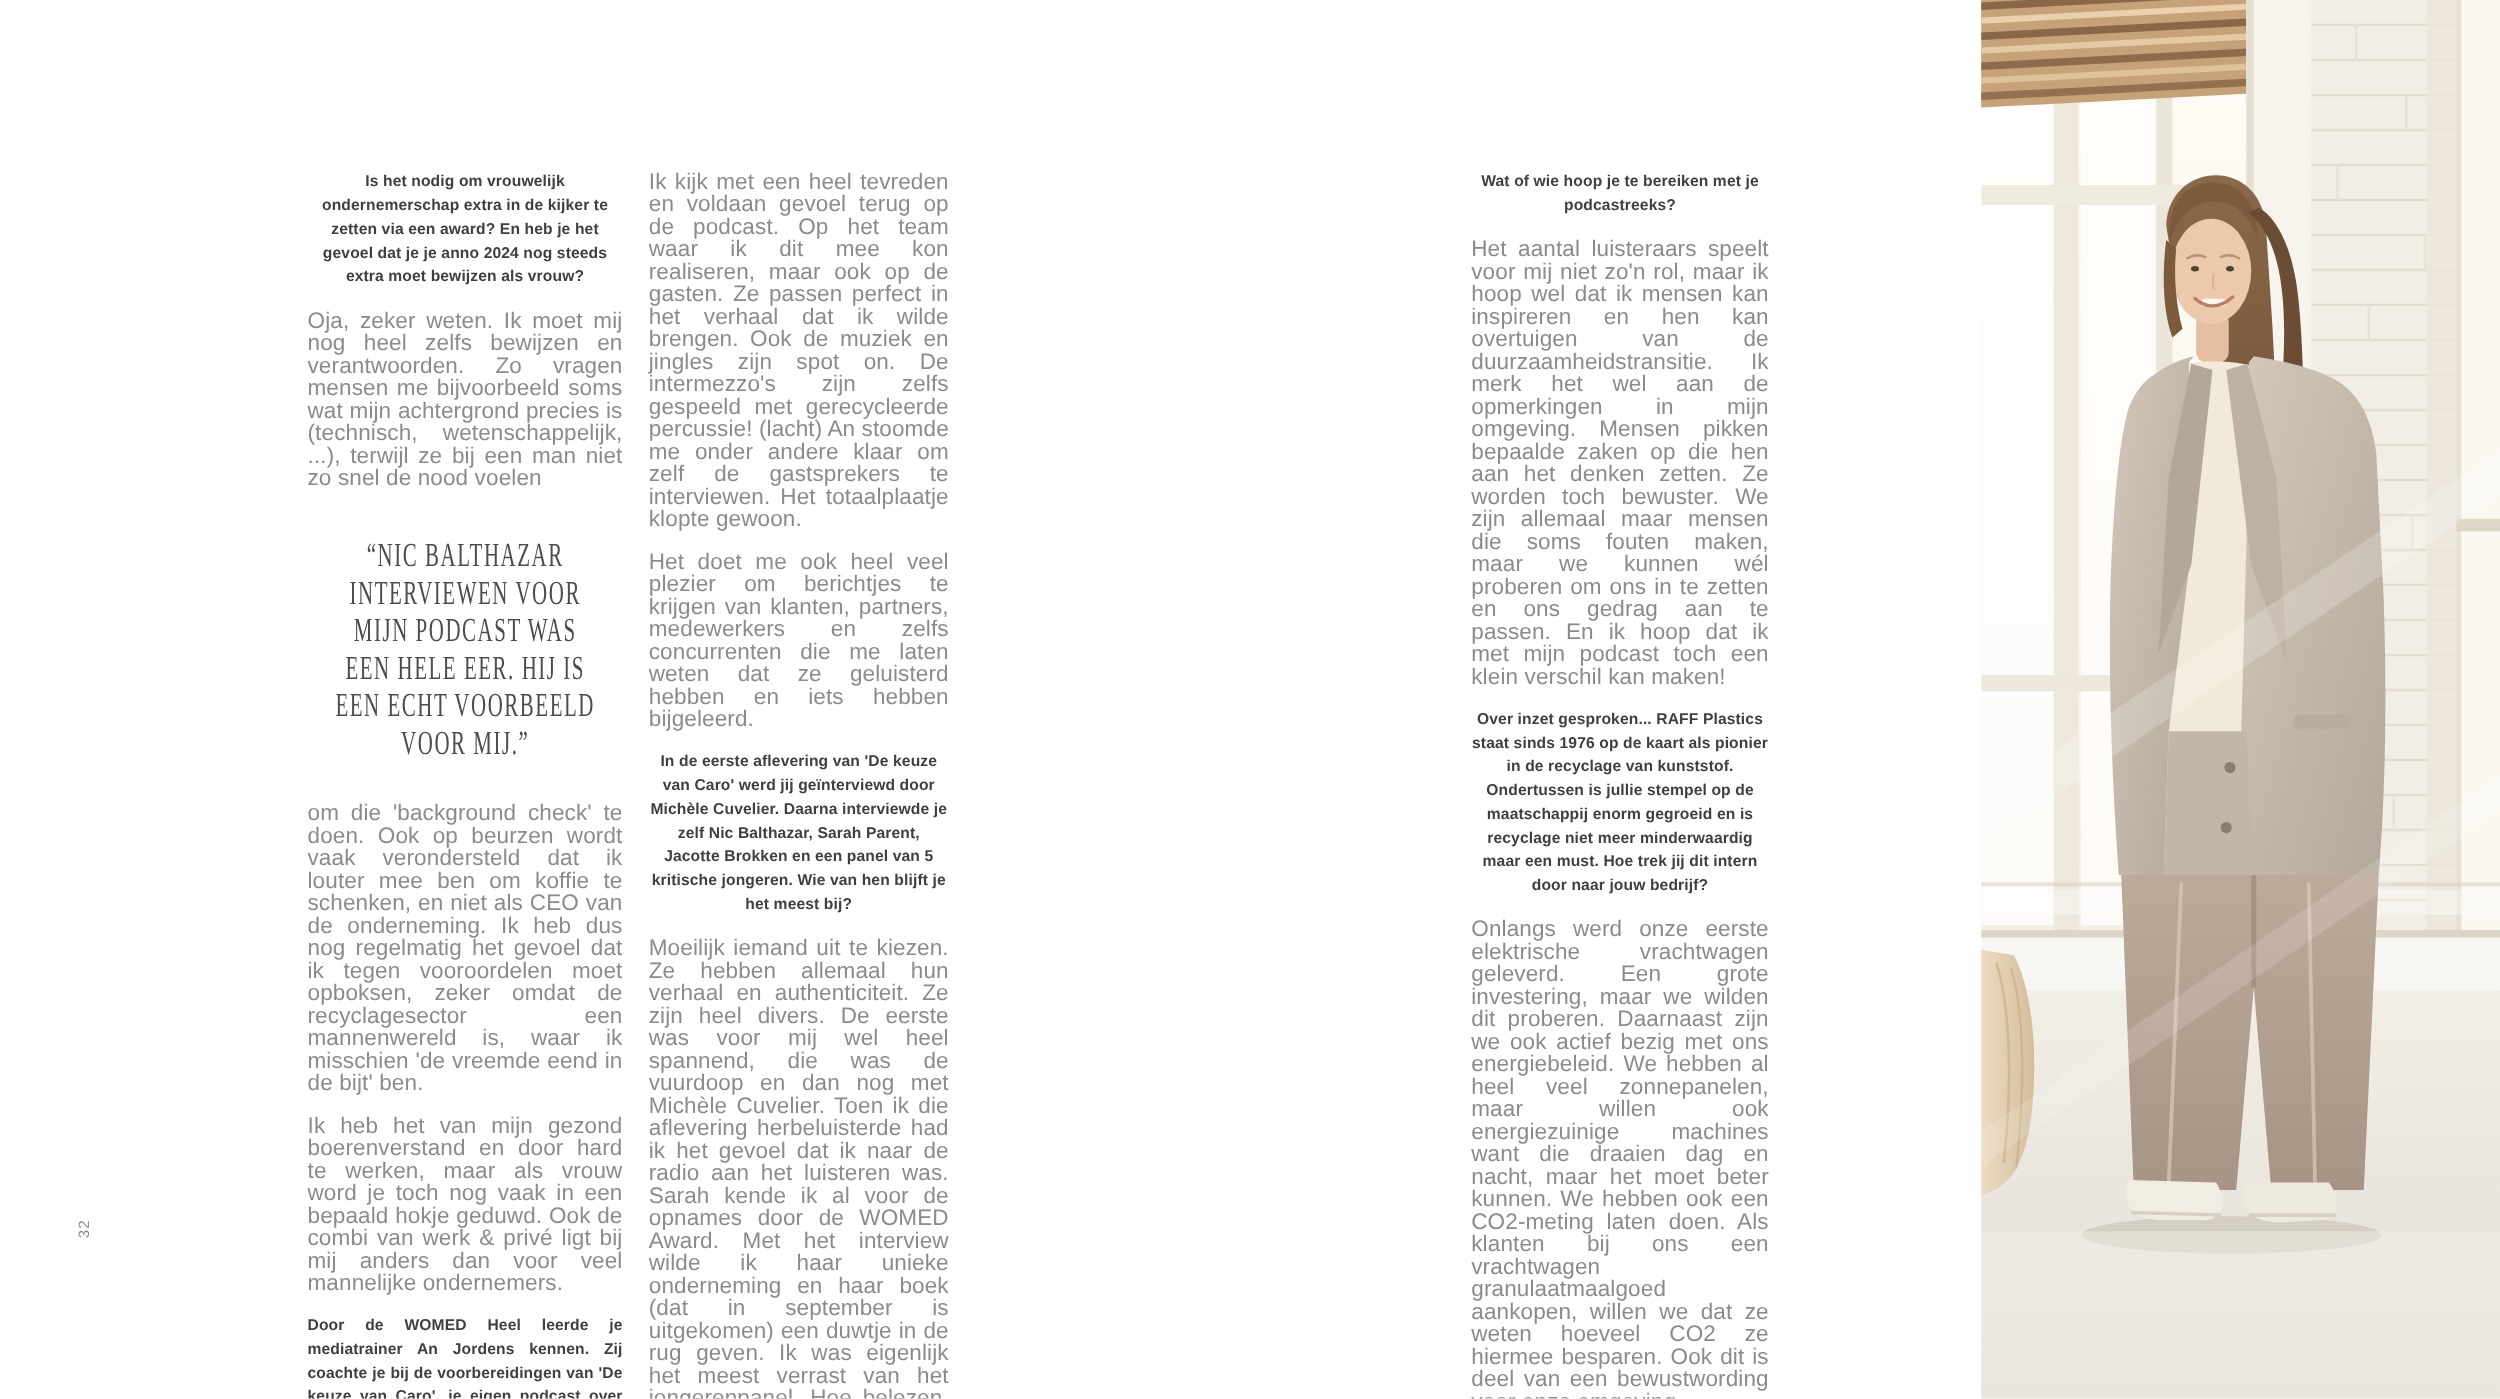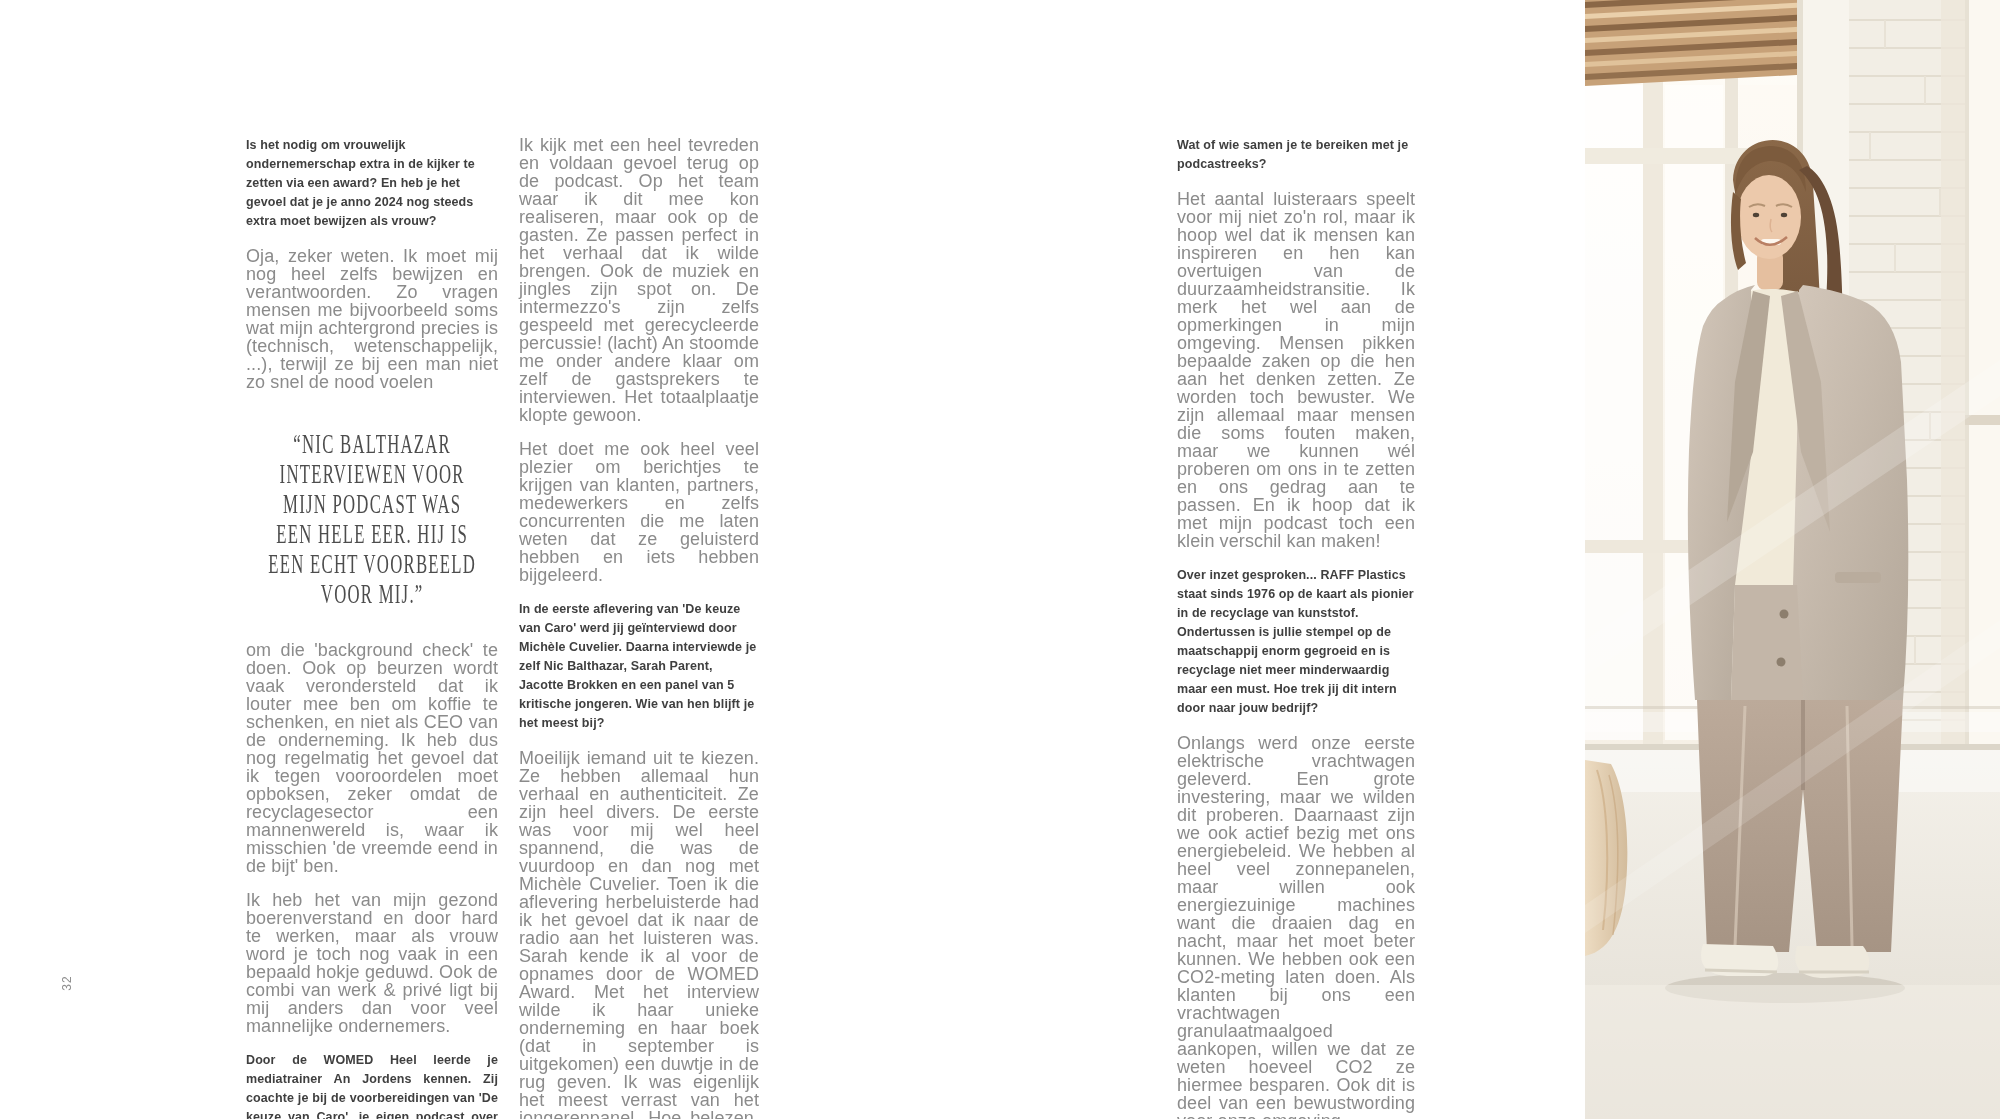--- a/index.html
+++ b/index.html
@@ -7,21 +7,21 @@
     position:relative;
     width:2000px;height:1119px;
     background:#ffffff;
     overflow:hidden;
     font-family:"Liberation Sans", sans-serif;
   }
   .col{position:absolute;top:136px;}
   .col1{left:246px;width:252px;}
   .col2{left:519px;width:240px;}
   .col3{left:1177px;width:238px;}
-  .blk{margin:0 0 16px 0;}
+  .blk{margin:0 0 16px 0;text-align:center;}
   .question{
     font-weight:bold;color:#3f3f3f;
     font-size:12.5px;line-height:19px;letter-spacing:.1px;
   }
   .justify{text-align:justify;}
   .answer{
     color:#8b8b8b;font-size:18px;line-height:18px;
     text-align:justify;letter-spacing:.1px;
   }
   .quote{
@@ -64,21 +64,21 @@
       <p class="blk answer">Ik heb het van mijn gezond boerenverstand en door hard te werken, maar als vrouw word je toch nog vaak in een bepaald hokje geduwd. Ook de combi van werk &amp; privé ligt bij mij anders dan voor veel mannelijke ondernemers.</p>
       <p class="blk question justify">Door de WOMED Heel leerde je mediatrainer An Jordens kennen. Zij coachte je bij de voorbereidingen van 'De keuze van Caro', je eigen podcast over recyclage, klimaat, duurzaamheid en circulariteit die je samen met ons team in slechts enkele maanden opnam,</p>
     </div>
   <div class="col col2">
       <p class="blk answer">Ik kijk met een heel tevreden en voldaan gevoel terug op de podcast. Op het team waar ik dit mee kon realiseren, maar ook op de gasten. Ze passen perfect in het verhaal dat ik wilde brengen. Ook de muziek en jingles zijn spot on. De intermezzo's zijn zelfs gespeeld met gerecycleerde percussie! (lacht) An stoomde me onder andere klaar om zelf de gastsprekers te interviewen. Het totaalplaatje klopte gewoon.</p>
       <p class="blk answer">Het doet me ook heel veel plezier om berichtjes te krijgen van klanten, partners, medewerkers en zelfs concurrenten die me laten weten dat ze geluisterd hebben en iets hebben bijgeleerd.</p>
       <p class="blk question">In de eerste aflevering van 'De keuze van Caro' werd jij geïnterviewd door Michèle Cuvelier. Daarna interviewde je zelf Nic Balthazar, Sarah Parent, Jacotte Brokken en een panel van 5 kritische jongeren. Wie van hen blijft je het meest bij?</p>
       <p class="blk answer">Moeilijk iemand uit te kiezen. Ze hebben allemaal hun verhaal en authenticiteit. Ze zijn heel divers. De eerste was voor mij wel heel spannend, die was de vuurdoop en dan nog met Michèle Cuvelier. Toen ik die aflevering herbeluisterde had ik het gevoel dat ik naar de radio aan het luisteren was. Sarah kende ik al voor de opnames door de WOMED Award. Met het interview wilde ik haar unieke onderneming en haar boek (dat in september is uitgekomen) een duwtje in de rug geven. Ik was eigenlijk het meest verrast van het jongerenpanel. Hoe belezen, kritisch en goed geïnformeerd ze zijn, dat had ik niet verwacht.</p>
     </div>
   <div class="col col3">
-      <p class="blk question">Wat of wie samen je te bereiken met je podcastreeks?</p>
+      <p class="blk question">Wat of wie hoop je te bereiken met je podcastreeks?</p>
       <p class="blk answer">Het aantal luisteraars speelt voor mij niet zo'n rol, maar ik hoop wel dat ik mensen kan inspireren en hen kan overtuigen van de duurzaamheidstransitie. Ik merk het wel aan de opmerkingen in mijn omgeving. Mensen pikken bepaalde zaken op die hen aan het denken zetten. Ze worden toch bewuster. We zijn allemaal maar mensen die soms fouten maken, maar we kunnen wél proberen om ons in te zetten en ons gedrag aan te passen. En ik hoop dat ik met mijn podcast toch een klein verschil kan maken!</p>
       <p class="blk question">Over inzet gesproken... RAFF Plastics staat sinds 1976 op de kaart als pionier in de recyclage van kunststof. Ondertussen is jullie stempel op de maatschappij enorm gegroeid en is recyclage niet meer minderwaardig maar een must. Hoe trek jij dit intern door naar jouw bedrijf?</p>
       <p class="blk answer">Onlangs werd onze eerste elektrische vrachtwagen geleverd. Een grote investering, maar we wilden dit proberen. Daarnaast zijn we ook actief bezig met ons energiebeleid. We hebben al heel veel zonnepanelen, maar willen ook energiezuinige machines want die draaien dag en nacht, maar het moet beter kunnen. We hebben ook een CO2-meting laten doen. Als klanten bij ons een vrachtwagen granulaatmaalgoed aankopen, willen we dat ze weten hoeveel CO2 ze hiermee besparen. Ook dit is deel van een bewustwording voor onze omgeving.</p>
       <p class="blk question contact">'De keuze van Caro' is te beluisteren op Spotify, Google Podcasts en Apple Podcasts.
 Ook geïnteresseerd in je eigen podcast?
 Contacteer ons via info@plug.be</p>
     </div>
 
   <div class="photo">
     <svg width="415" height="1119" viewBox="0 0 415 1119" xmlns="http://www.w3.org/2000/svg">

